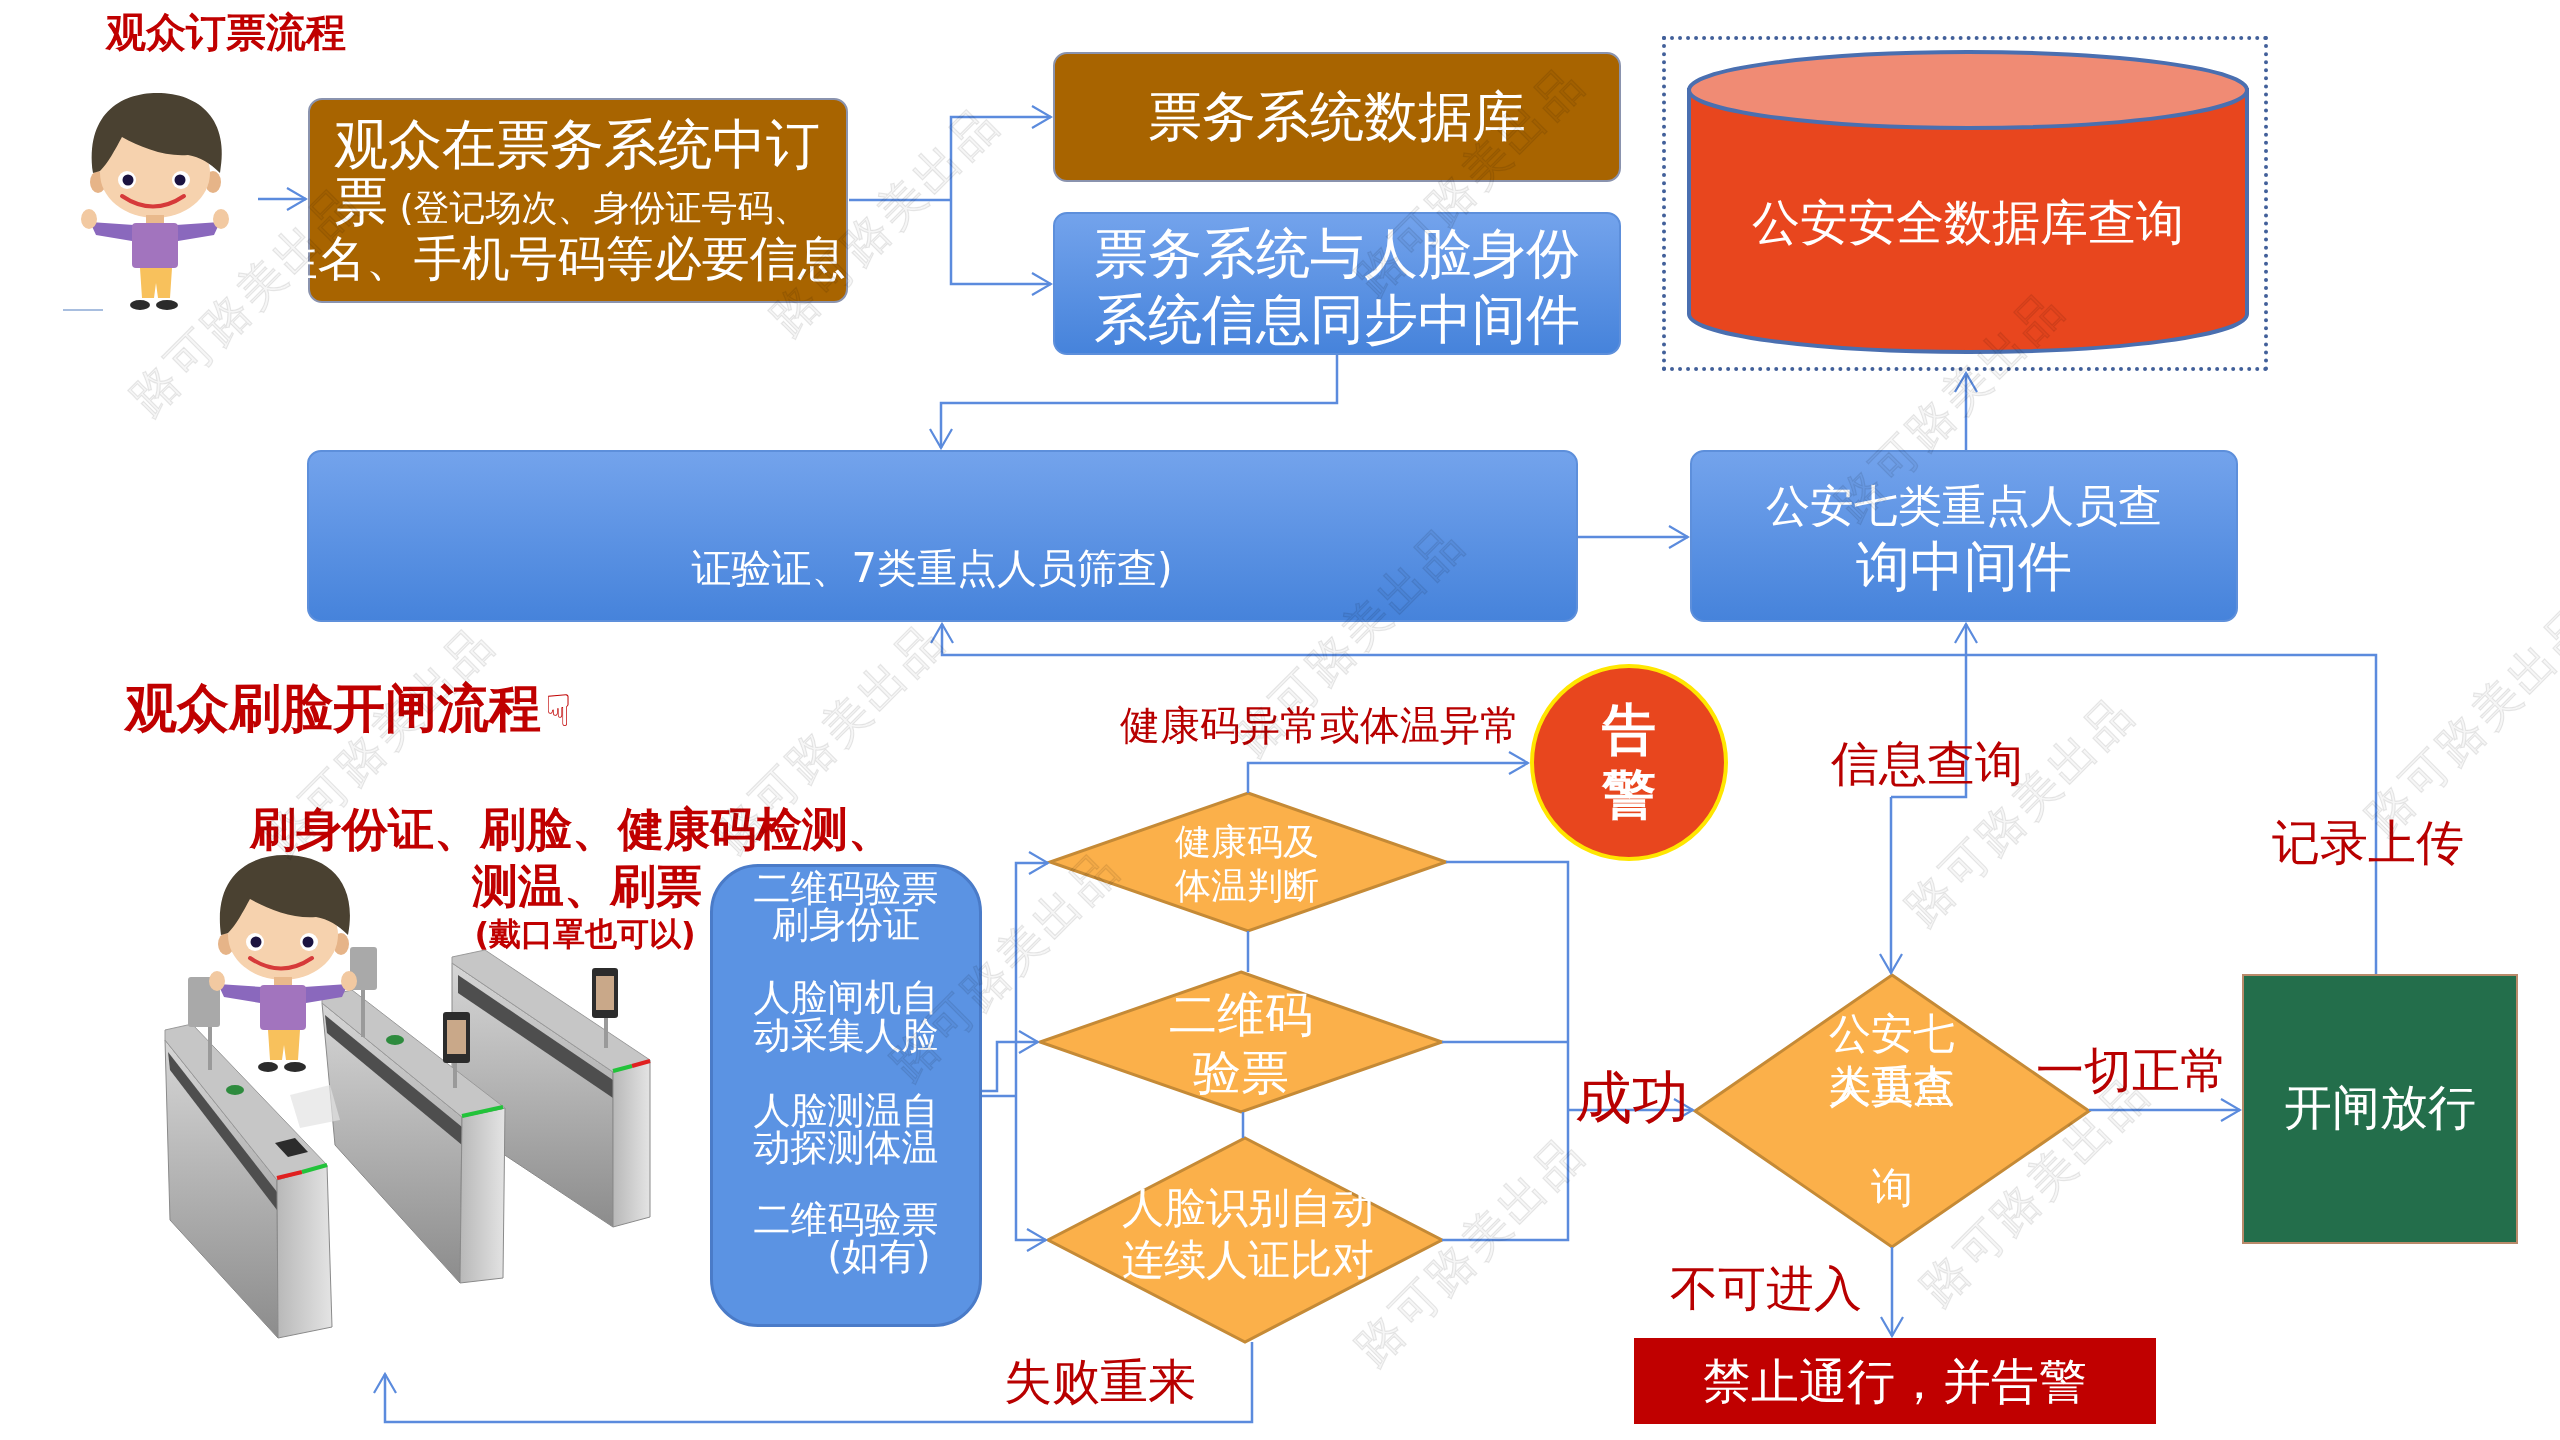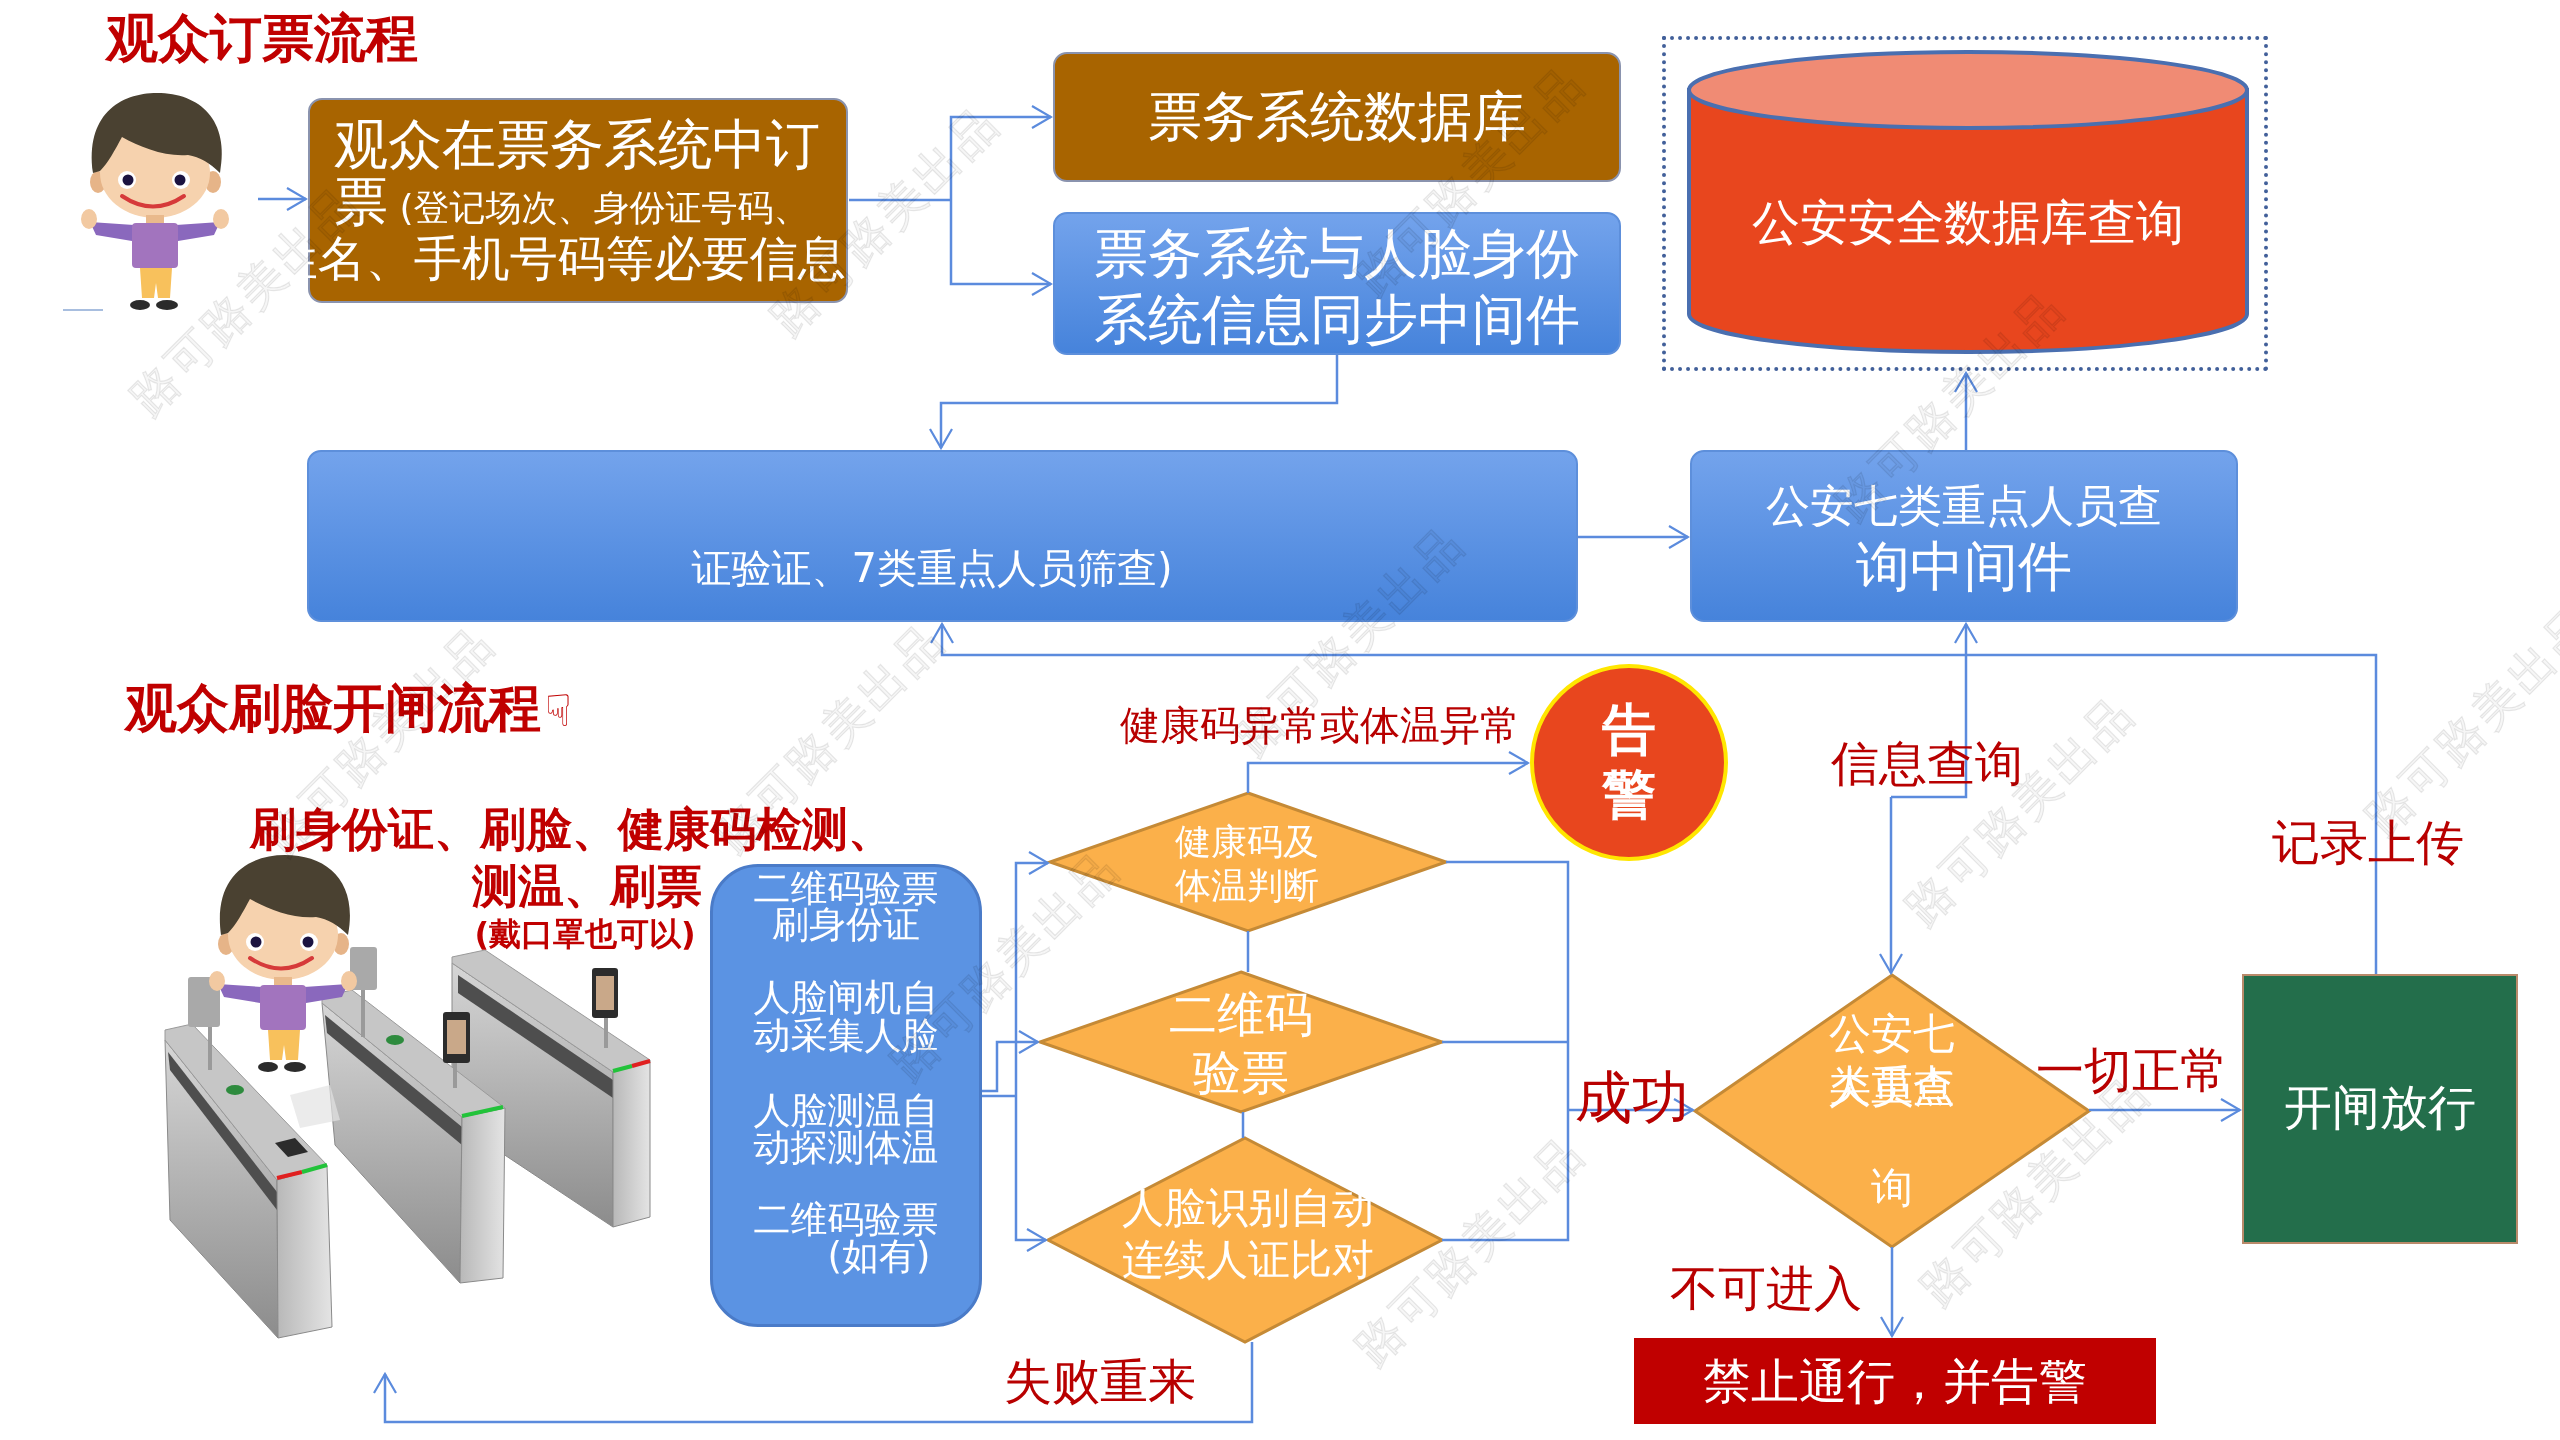--- a/index.html
+++ b/index.html
@@ -138,21 +138,21 @@
       <path d="M1248,793 V763 H1528" marker-end="url(#arr)"></path>
       <path d="M1446,862 H1568 V1240 H1442"></path>
       <path d="M1442,1042 H1568"></path>
       <path d="M1568,1110 H1693" marker-end="url(#arr)"></path>
       <path d="M2089,1110 H2240" marker-end="url(#arr)"></path>
       <path d="M1892,1247 V1336" marker-end="url(#arr)"></path>
       <path d="M1252,1342 V1422 H385 V1374" marker-end="url(#arr)"></path>
     </g>
   </svg>
 
-  <div class="t red-title" style="left:106px; top:12px; font-size:52px;">观众订票流程</div>
+  <div class="t red-title" style="left:106px; top:12px; font-size:40px;">观众订票流程</div>
 
   <div class="box brown" style="left:308px; top:98px; width:540px; height:205px;"></div>
   <div class="t c white" style="left:577px; top:145px; font-size:54px;">观众在票务系统中订</div>
   <div class="t l white" style="left:334px; top:202px; font-size:54px;"><span>票</span><span style="font-size:36px;"> (登记场次、身份证号码、</span></div>
   <div class="t c white" style="left:567px; top:258px; font-size:48px;">姓名、手机号码等必要信息)</div>
 
   <div class="box brown" style="left:1053px; top:52px; width:568px; height:130px;"></div>
   <div class="t c white" style="left:1337px; top:117px; font-size:54px;">票务系统数据库</div>
 
   <div class="box blue" style="left:1053px; top:212px; width:568px; height:143px;"></div>

